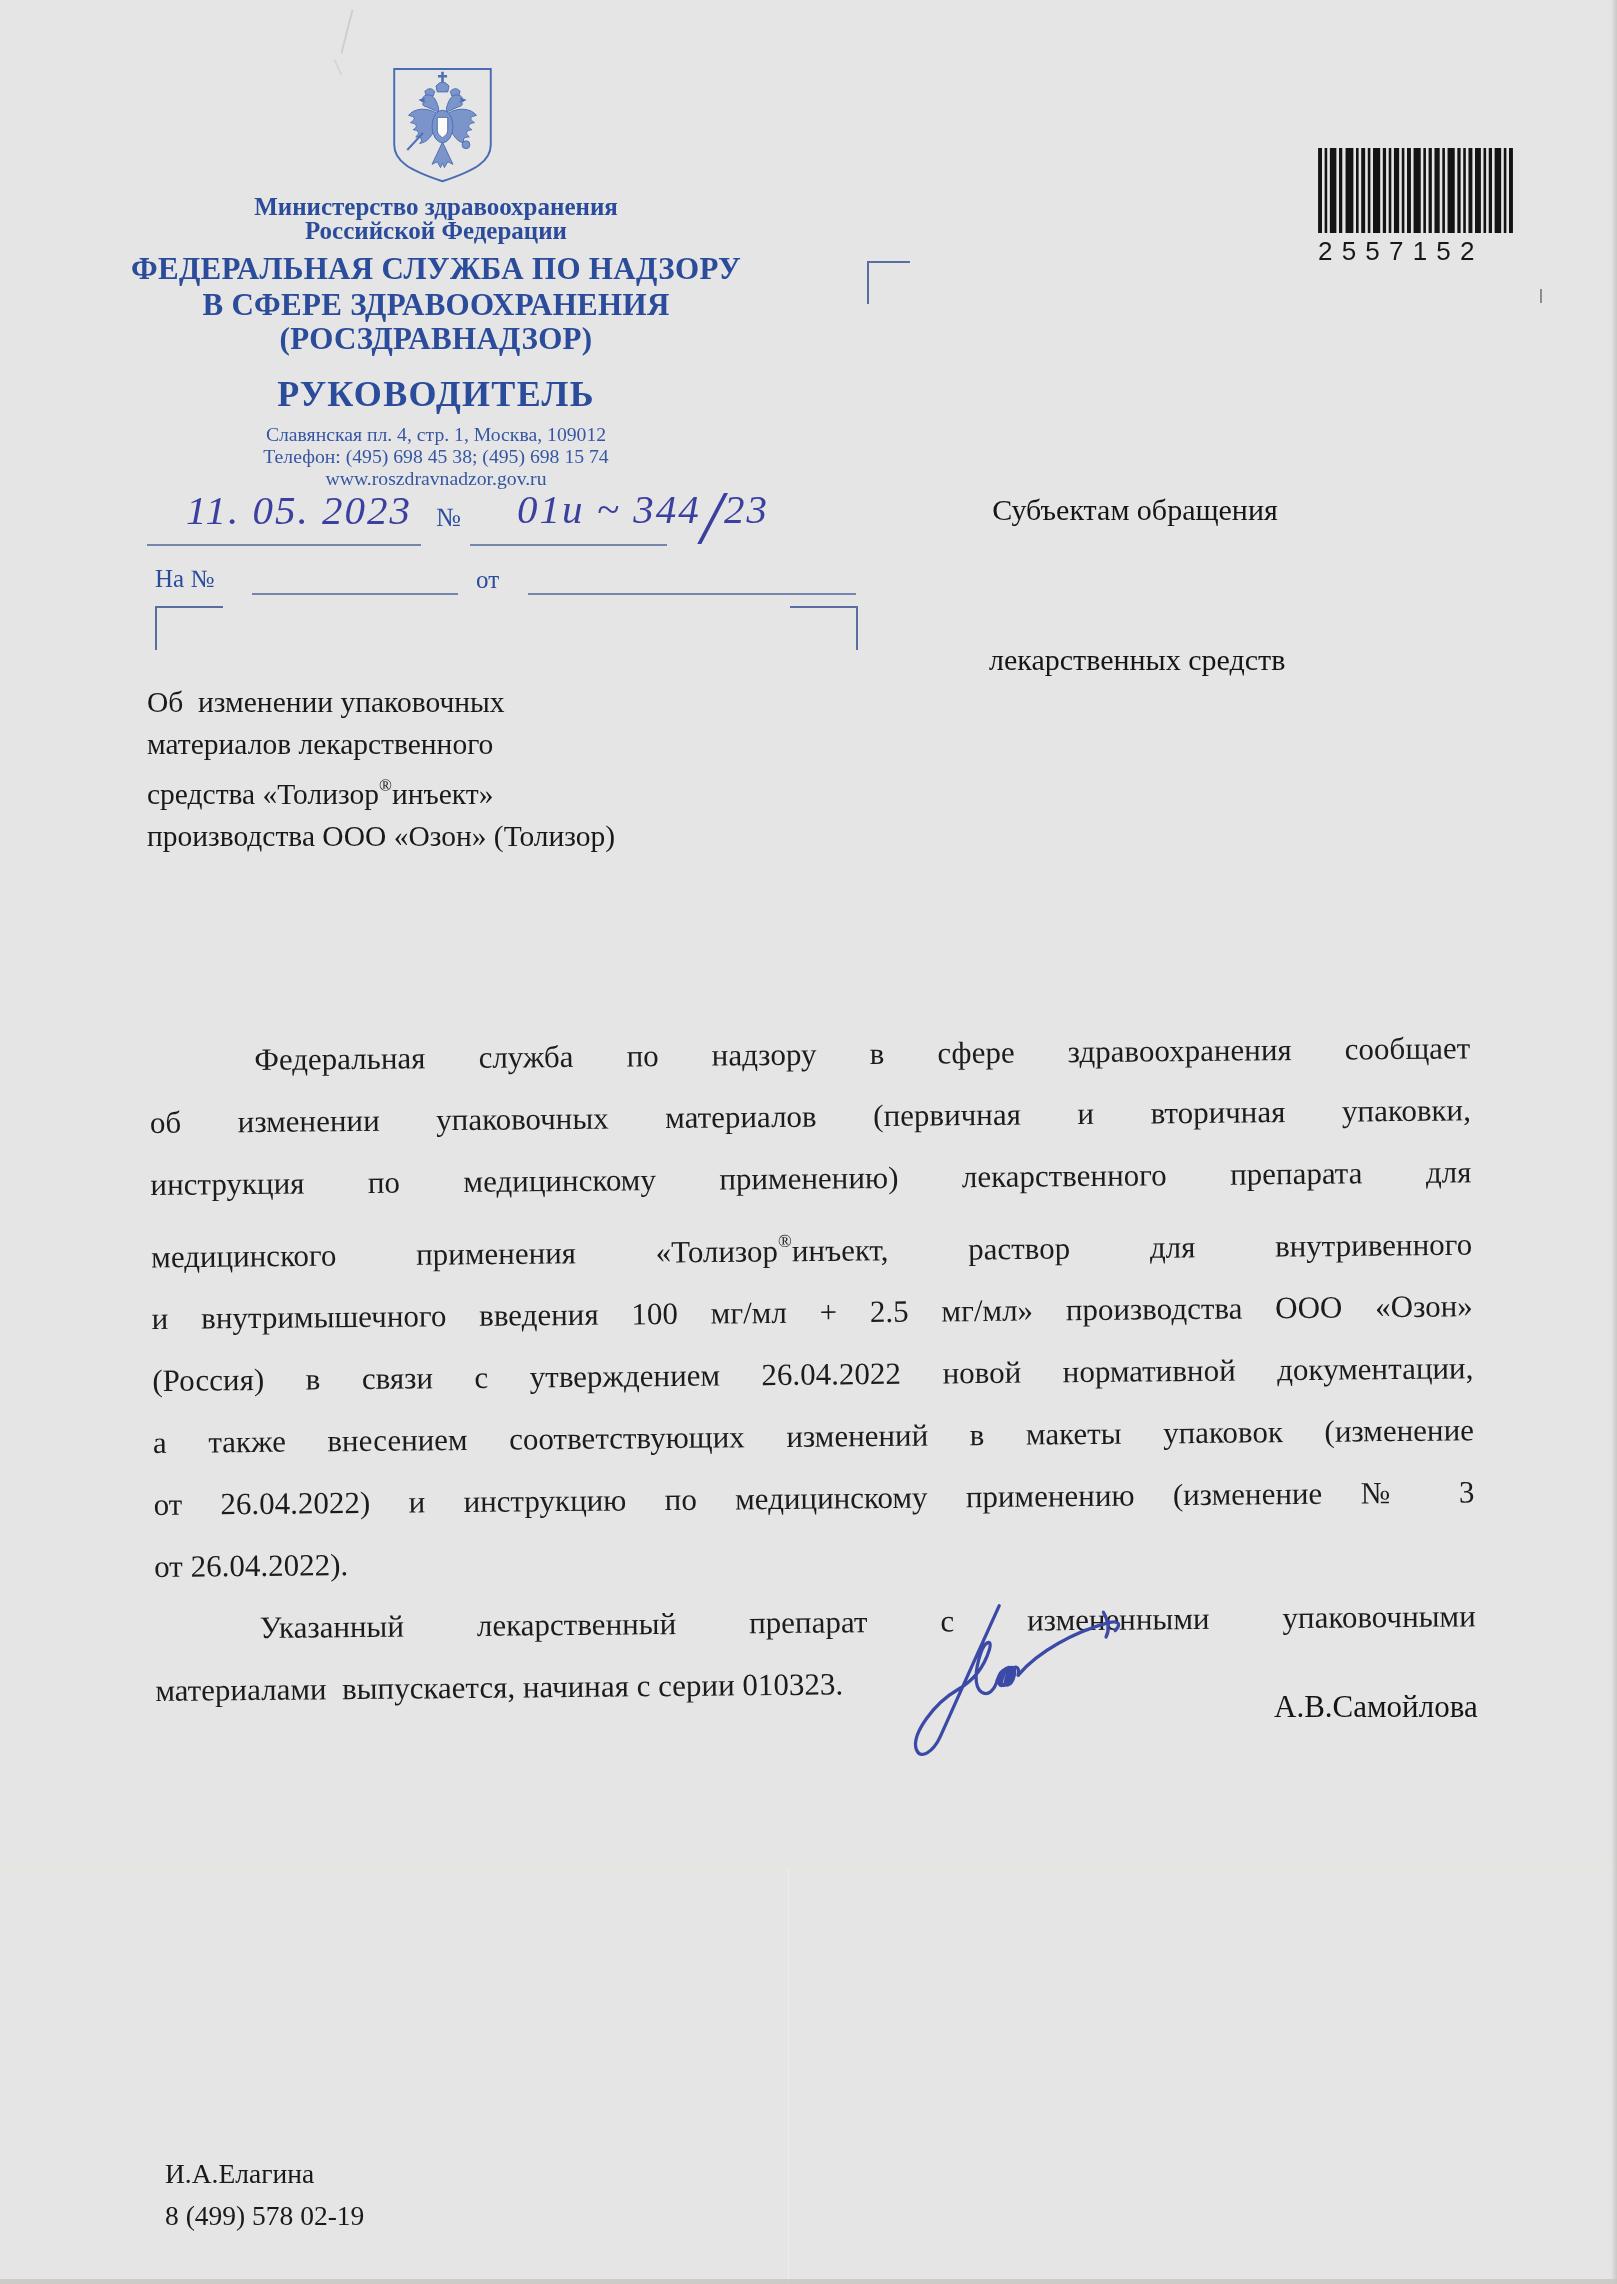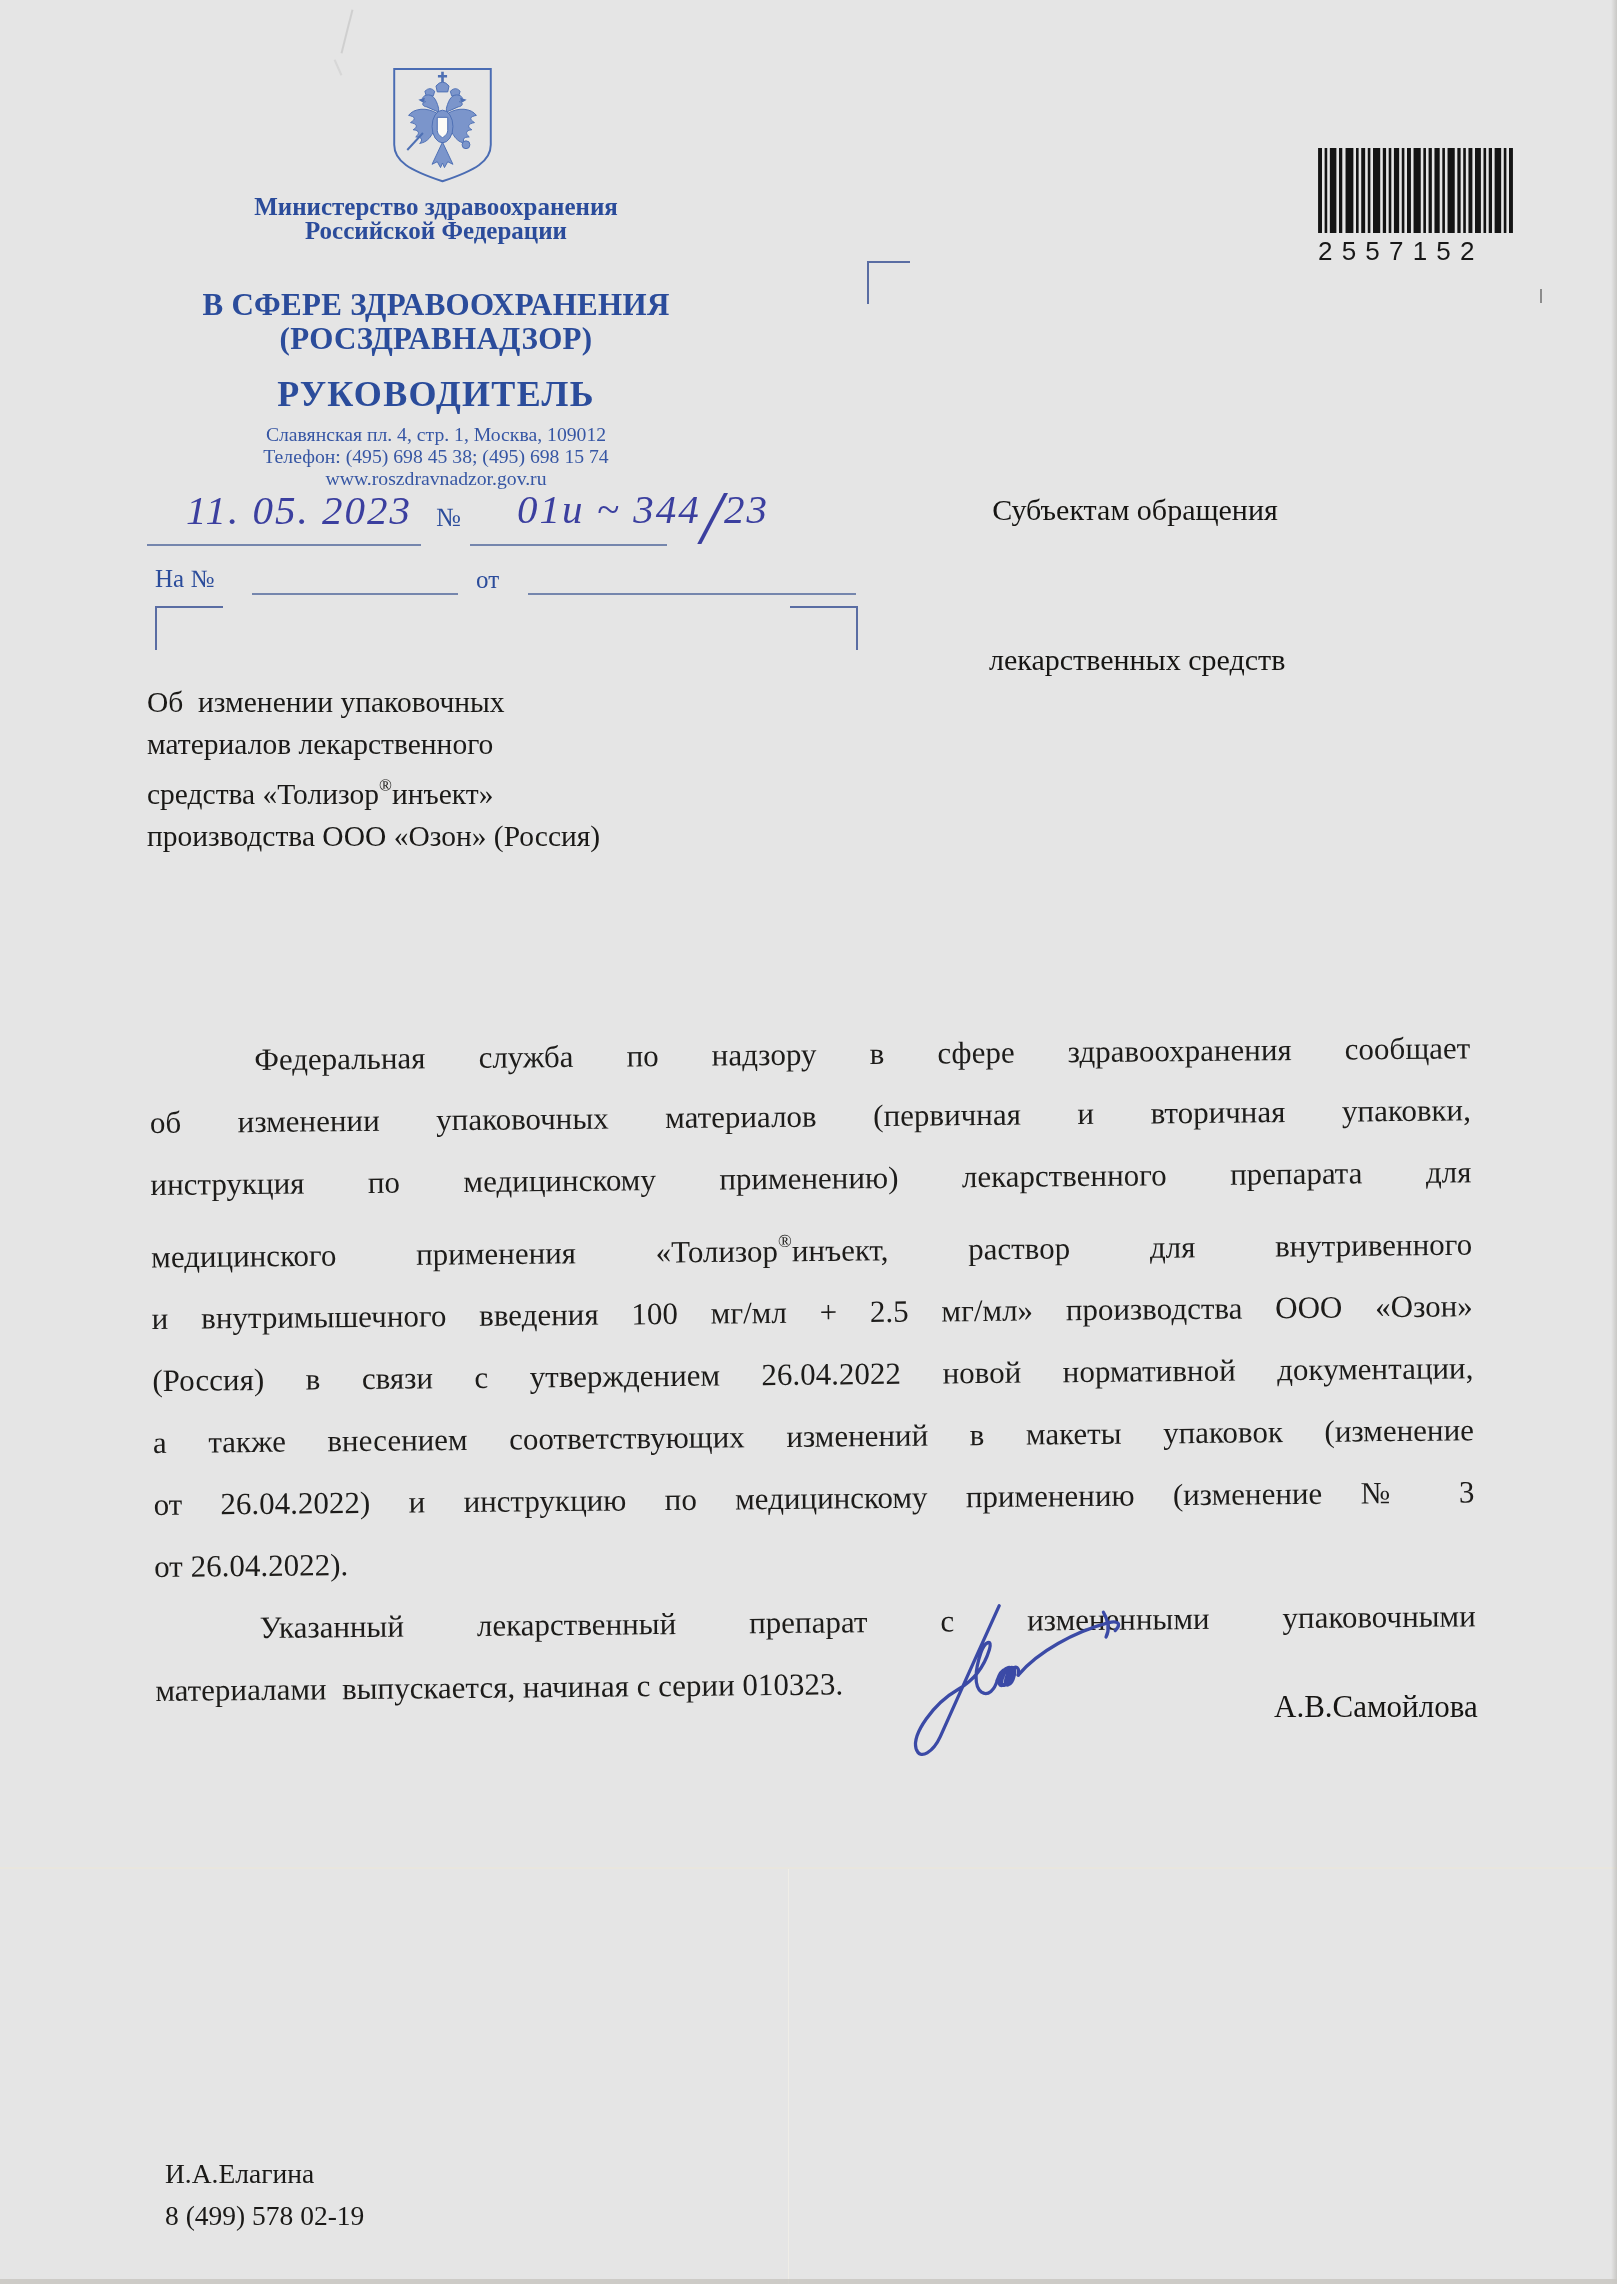--- a/index.html
+++ b/index.html
@@ -114,20 +114,21 @@
         <path d="M82 118 L66 152 L74 148 L79 157 L82 150 L85 157 L90 148 L98 152 Z"></path>
         <line x1="52" y1="104" x2="28" y2="130" stroke-width="3"></line>
         <circle cx="118" cy="122" r="6"></circle>
         <path d="M74 80 h16 v20 c0 7 -8 11 -8 11 c0 0 -8 -4 -8 -11 Z" fill="#fcfbf7"></path>
       </g>
     </svg>
   </div>
 
   <div class="abs hdr min min1">Министерство здравоохранения</div>
   <div class="abs hdr min min2">Российской Федерации</div>
+  <div class="abs hdr fed fed1">ФЕДЕРАЛЬНАЯ СЛУЖБА ПО НАДЗОРУ</div>
   <div class="abs hdr fed fed2">В СФЕРЕ ЗДРАВООХРАНЕНИЯ</div>
   <div class="abs hdr fed fed3">(РОСЗДРАВНАДЗОР)</div>
   <div class="abs hdr role">РУКОВОДИТЕЛЬ</div>
   <div class="abs hdr addr addr1">Славянская пл. 4, стр. 1, Москва, 109012</div>
   <div class="abs hdr addr addr2">Телефон: (495) 698 45 38; (495) 698 15 74</div>
   <div class="abs hdr addr addr3">www.roszdravnadzor.gov.ru</div>
 
   <div class="abs barcode-wrap">
     <svg width="195" height="85" viewBox="0 0 298 130">
       <g fill="#141414">
@@ -183,21 +184,21 @@
 
   <div class="abs recipient">
     <div>Субъектам обращения</div>
     <div>лекарственных средств</div>
   </div>
 
   <div class="abs subject">
     <div class="sline">Об  изменении упаковочных</div>
     <div class="sline">материалов лекарственного</div>
     <div class="sline"><span>средства «Толизор</span><sup class="reg">®</sup><span>инъект»</span></div>
-    <div class="sline">производства ООО «Озон» (Россия)</div>
+    <div class="sline">производства ООО «Озон» (Толизор)</div>
   </div>
 
   <div class="abs body-block">
     <div class="bline ind">Федеральная служба по надзору в сфере здравоохранения сообщает</div>
     <div class="bline">об изменении упаковочных материалов (первичная и вторичная упаковки,</div>
     <div class="bline">инструкция по медицинскому применению) лекарственного препарата для</div>
     <div class="bline"><span>медицинского применения «Толизор</span><sup class="reg">®</sup><span>инъект, раствор для внутривенного</span></div>
     <div class="bline">и внутримышечного введения 100 мг/мл + 2.5 мг/мл» производства ООО «Озон»</div>
     <div class="bline">(Россия) в связи с утверждением 26.04.2022 новой нормативной документации,</div>
     <div class="bline">а также внесением соответствующих изменений в макеты упаковок (изменение</div>

